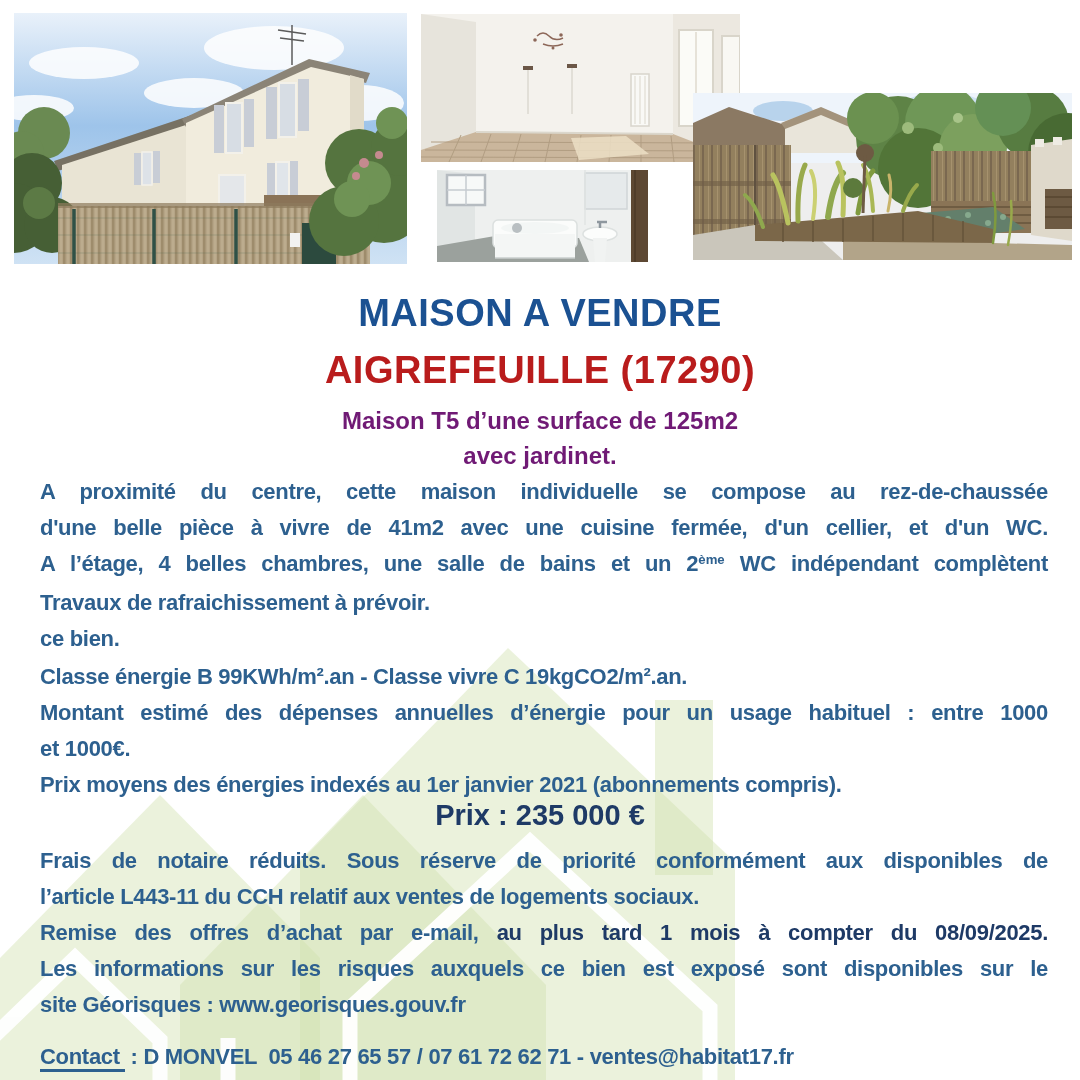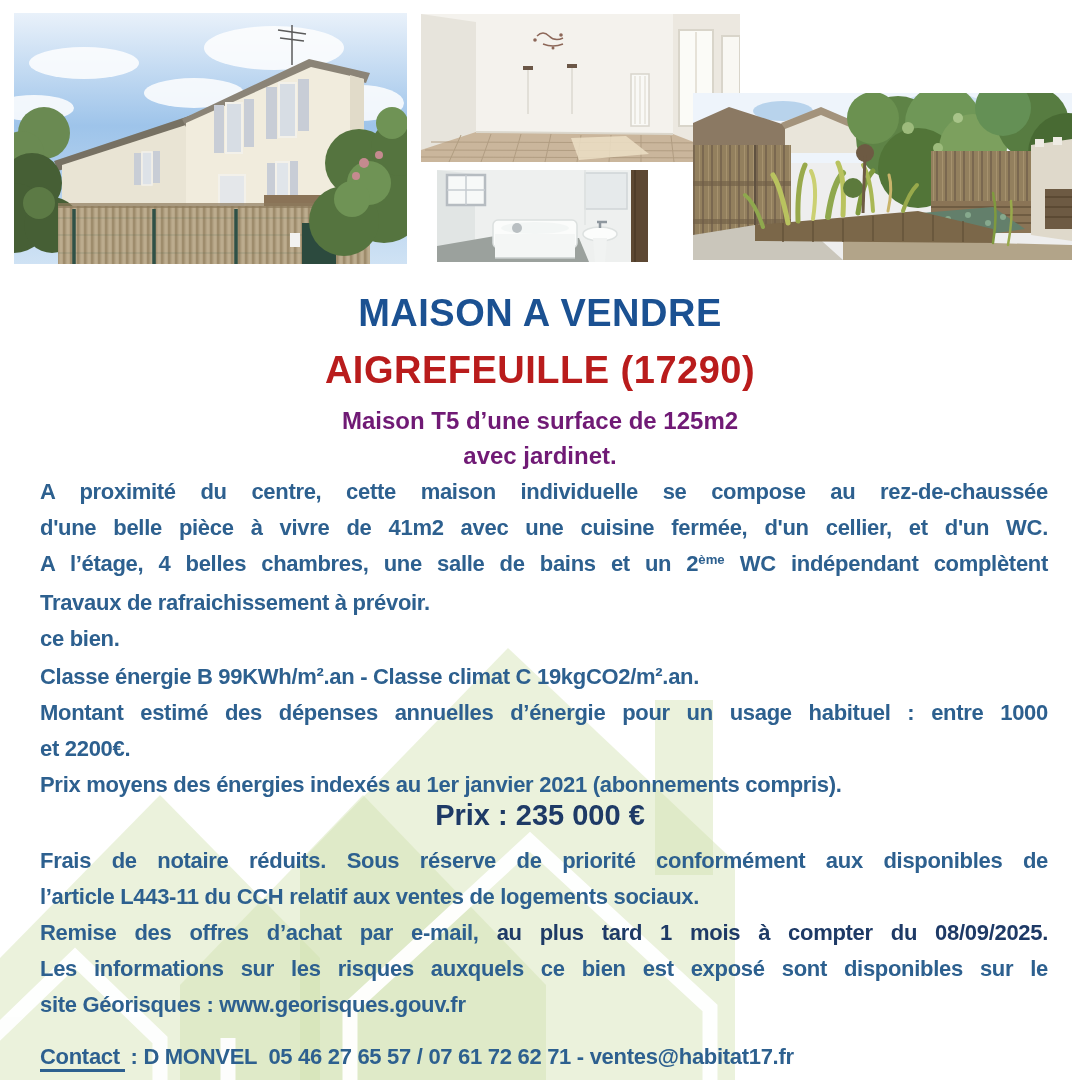--- a/index.html
+++ b/index.html
@@ -317,23 +317,23 @@
     <div class="sub sub2">avec jardinet.</div>
 
     <div class="para desc">
         <div class="tline just"><span>A proximité du centre, cette maison individuelle se compose au rez-de-chaussée</span></div>
         <div class="tline just"><span>d'une belle pièce à vivre de 41m2 avec une cuisine fermée, d'un cellier, et d'un WC.</span></div>
         <div class="tline just"><span>A l’étage, 4 belles chambres, une salle de bains et un 2</span><span class="sup">ème</span><span> WC indépendant complètent</span></div>
         <div class="tline"><span>Travaux de rafraichissement à prévoir.</span></div>
         <div class="tline"><span>ce bien.</span></div>
       </div>
     <div class="para energy">
-        <div class="tline"><span>Classe énergie B 99KWh/m².an - Classe climat C 19kgCO2/m².an.</span></div>
+        <div class="tline"><span>Classe énergie B 99KWh/m².an - Classe vivre C 19kgCO2/m².an.</span></div>
         <div class="tline just"><span>Montant estimé des dépenses annuelles d’énergie pour un usage habituel : entre 1000</span></div>
-        <div class="tline"><span>et 2200€.</span></div>
+        <div class="tline"><span>et 1000€.</span></div>
         <div class="tline"><span>Prix moyens des énergies indexés au 1er janvier 2021 (abonnements compris).</span></div>
       </div>
 
     <div class="price">Prix : 235 000 €</div>
 
     <div class="para terms">
         <div class="tline just"><span>Frais de notaire réduits. Sous réserve de priorité conformément aux disponibles de</span></div>
         <div class="tline"><span>l’article L443-11 du CCH relatif aux ventes de logements sociaux.</span></div>
         <div class="tline just"><span>Remise des offres d’achat par e-mail, </span><span class="dark">au plus tard 1 mois à compter du 08/09/2025.</span></div>
         <div class="tline just"><span>Les informations sur les risques auxquels ce bien est exposé sont disponibles sur le</span></div>

